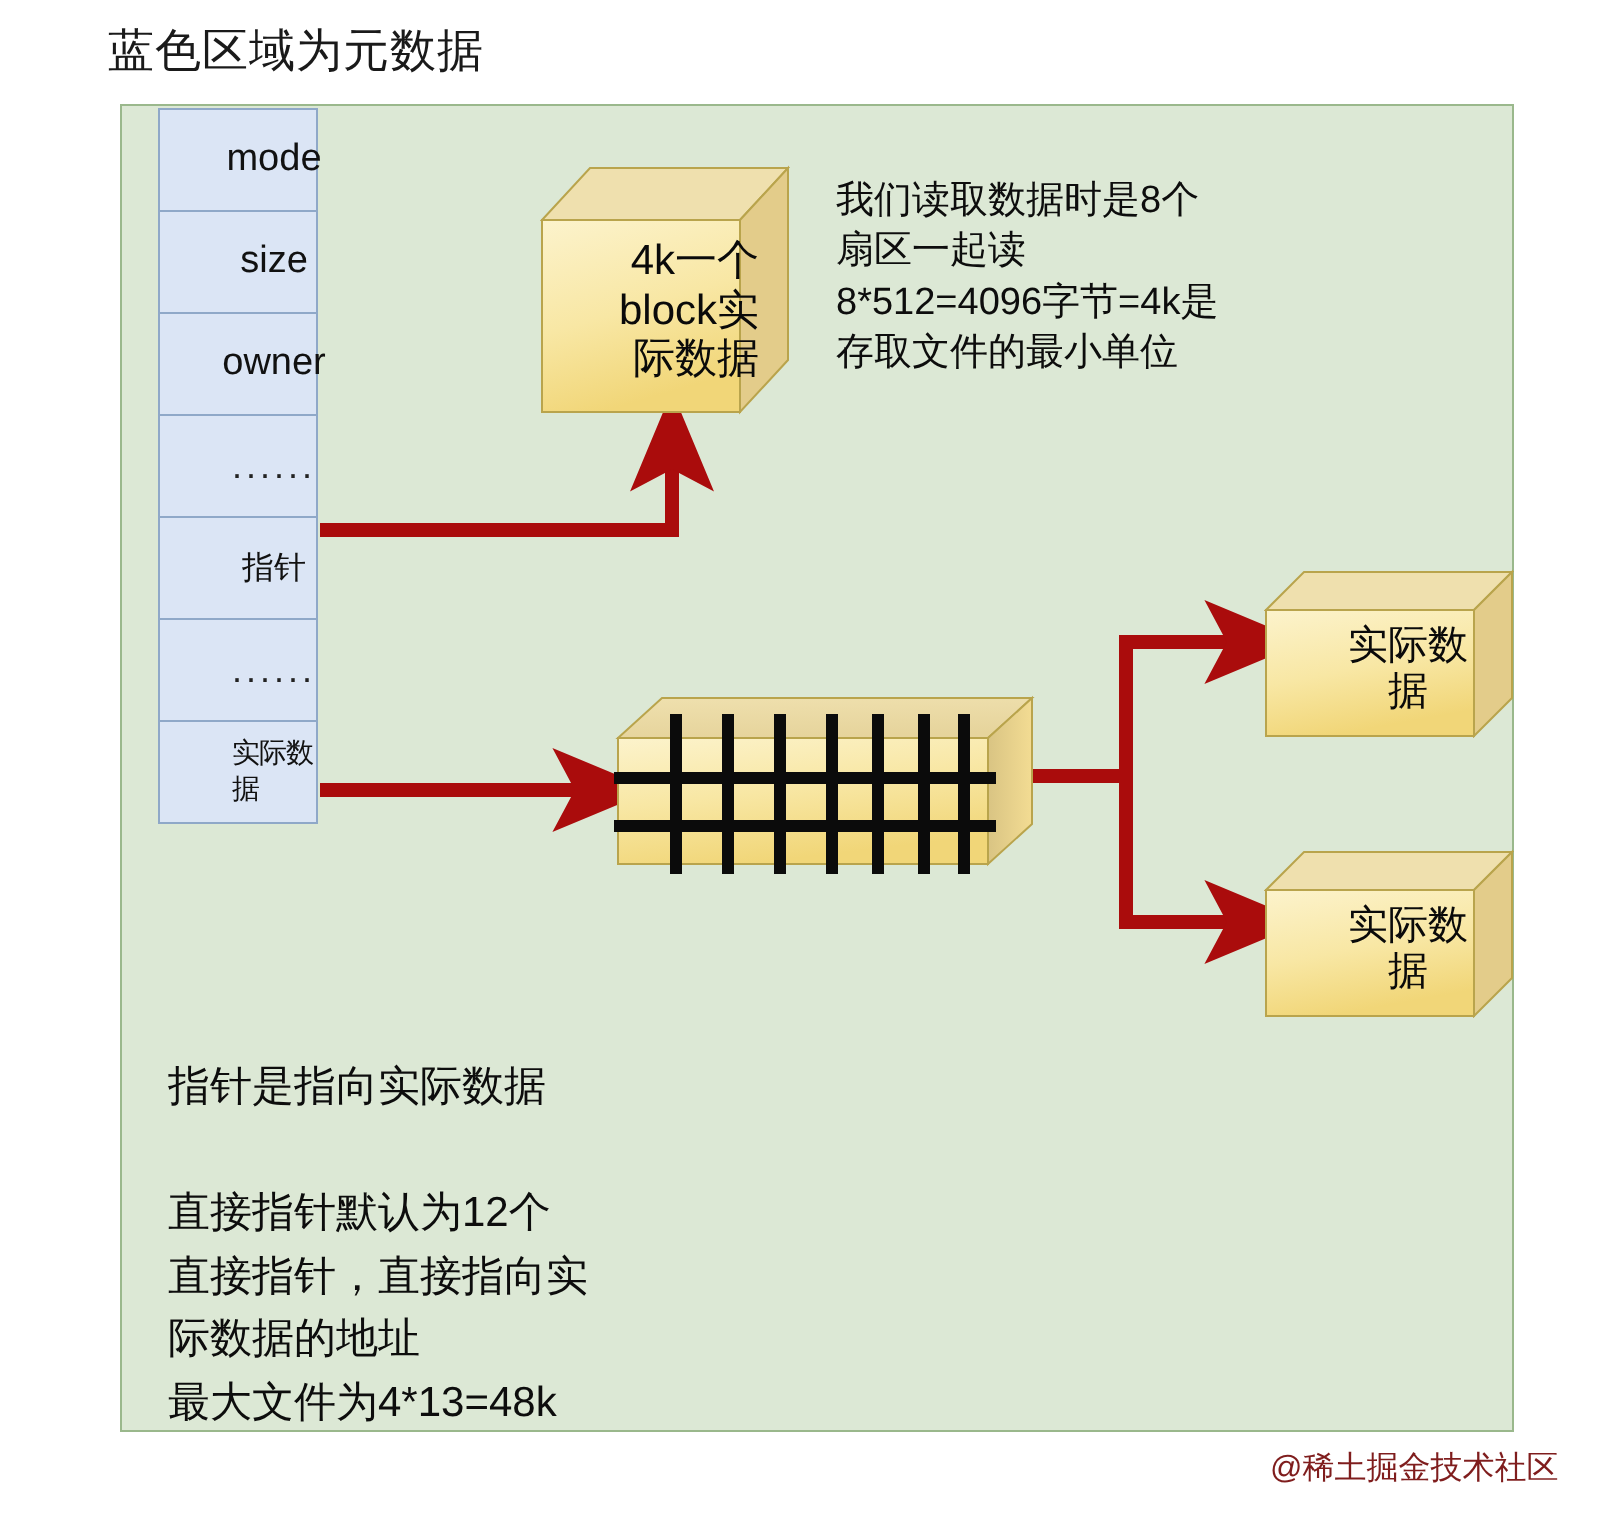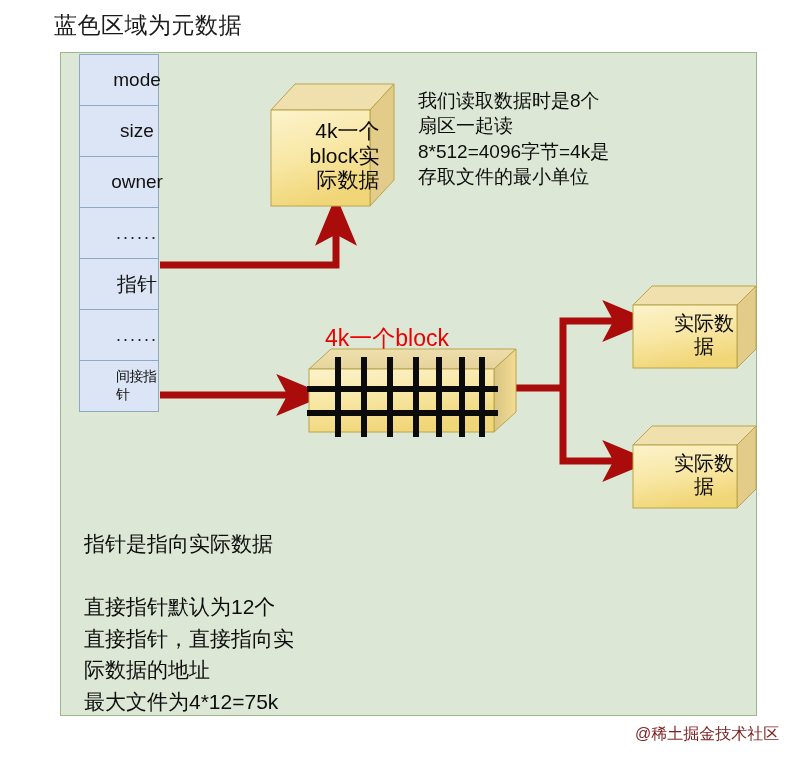--- a/index.html
+++ b/index.html
@@ -61,21 +61,21 @@
     margin-top: -1px;
     display: flex;
     align-items: center;
     justify-content: center;
     color: #111;
     font-size: 19px;
     height: 52px;
     padding-left: 36px;
   }
   .meta-cell:first-child { margin-top: 0; }
-  .meta-cell.cn { font-size: 20px; }
+  .meta-cell.cn { font-size: 16px; }
   .meta-cell.cn-small { font-size: 14px; letter-spacing: -0.5px; }
   .meta-cell.dots { font-size: 18px; letter-spacing: 2px; color: #222; }
 
   
   .box3d {
     position: absolute;
     z-index: 5;
   }
   .box3d .top {
     position: absolute;
@@ -213,21 +213,21 @@
     </g>
   </svg>
 
   <div class="meta-col">
     <div class="meta-cell">mode</div>
     <div class="meta-cell">size</div>
     <div class="meta-cell">owner</div>
     <div class="meta-cell dots">......</div>
     <div class="meta-cell cn">指针</div>
     <div class="meta-cell dots">......</div>
-    <div class="meta-cell cn-small">间接指针</div>
+    <div class="meta-cell cn-small">实际数据</div>
   </div>
 
   <div class="box3d" style="left:258px; top:80px; width:125px; height:130px;">
     <svg class="top" viewBox="0 0 125 130" xmlns="http://www.w3.org/2000/svg">
       <polygon points="1,30 25,4 124,4 100,30" fill="#efe0ae" stroke="#b9a44c" stroke-width="1"></polygon>
       <polygon points="100,30 124,4 124,100 100,126" fill="#e3cc8a" stroke="#b9a44c" stroke-width="1"></polygon>
       <rect x="1" y="30" width="99" height="96" fill="url(#boxGrad2)" stroke="#b9a44c" stroke-width="1"></rect>
       <defs>
         <linearGradient id="boxGrad2" x1="0" y1="0" x2="0.3" y2="1">
           <stop offset="0%" stop-color="#fcf3cc"></stop>
@@ -280,30 +280,29 @@
       </defs>
     </svg>
     <div style="position:absolute; left:22px; top:20px; width:100px; height:64px;
                 display:flex; align-items:center; justify-content:center;
                 font-size:20px; line-height:1.15; text-align:center; color:#0a0a0a;">
       <span class="box-label">实际数
 据</span>
     </div>
   </div>
 
-  <div class="red-label">4k一个block</div>
 
   <div class="note note-top">我们读取数据时是8个
 扇区一起读
 8*512=4096字节=4k是
 存取文件的最小单位</div>
 
   <div class="note note-bottom-left">指针是指向实际数据
 
 直接指针默认为12个
 直接指针，直接指向实
 际数据的地址
-最大文件为4*12=75k</div>
+最大文件为4*13=48k</div>
 
 
   <div class="watermark">@稀土掘金技术社区</div>
 
 </div>
 
 </body></html>

